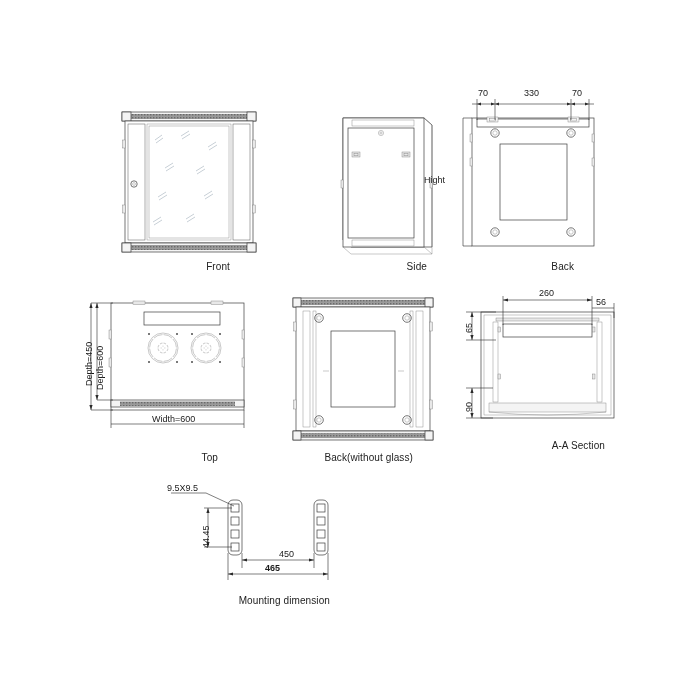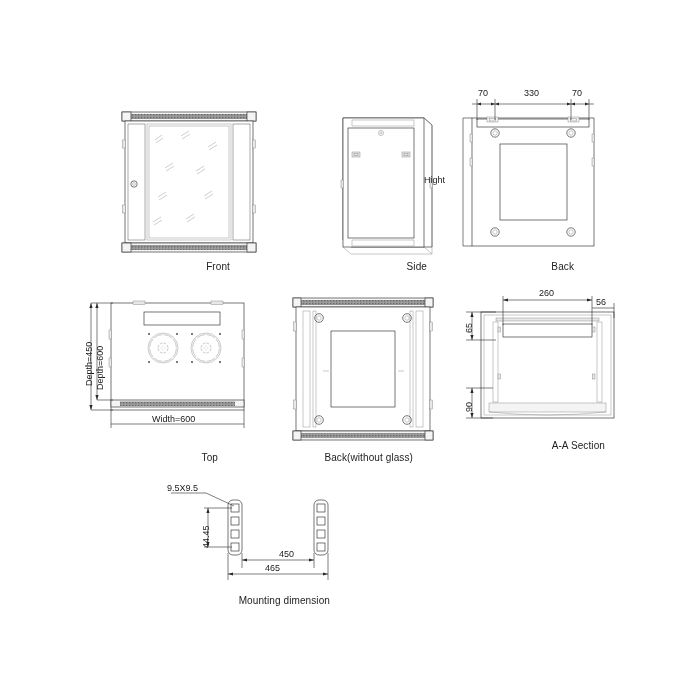--- a/index.html
+++ b/index.html
@@ -440,15 +440,15 @@
   <div class="dim" style="left:152px; top:414px;">Width=600</div>
 
   <div class="dim" style="left:539px; top:288px;">260</div>
   <div class="dim" style="left:596px; top:297px;">56</div>
   <div class="dim vert" style="left:464px; top:333px;">65</div>
   <div class="dim vert" style="left:464px; top:412px;">90</div>
 
   <div class="dim" style="left:167px; top:483px;">9.5X9.5</div>
   <div class="dim vert" style="left:201px; top:548px;">44.45</div>
   <div class="dim" style="left:279px; top:549px;">450</div>
-  <div class="dim" style="left:265px; top:563px;">465</div>
+  <div class="dim" style="left:265px; top:563px;font-weight:bold;">465</div>
 
 </div>
 
 </body></html>

